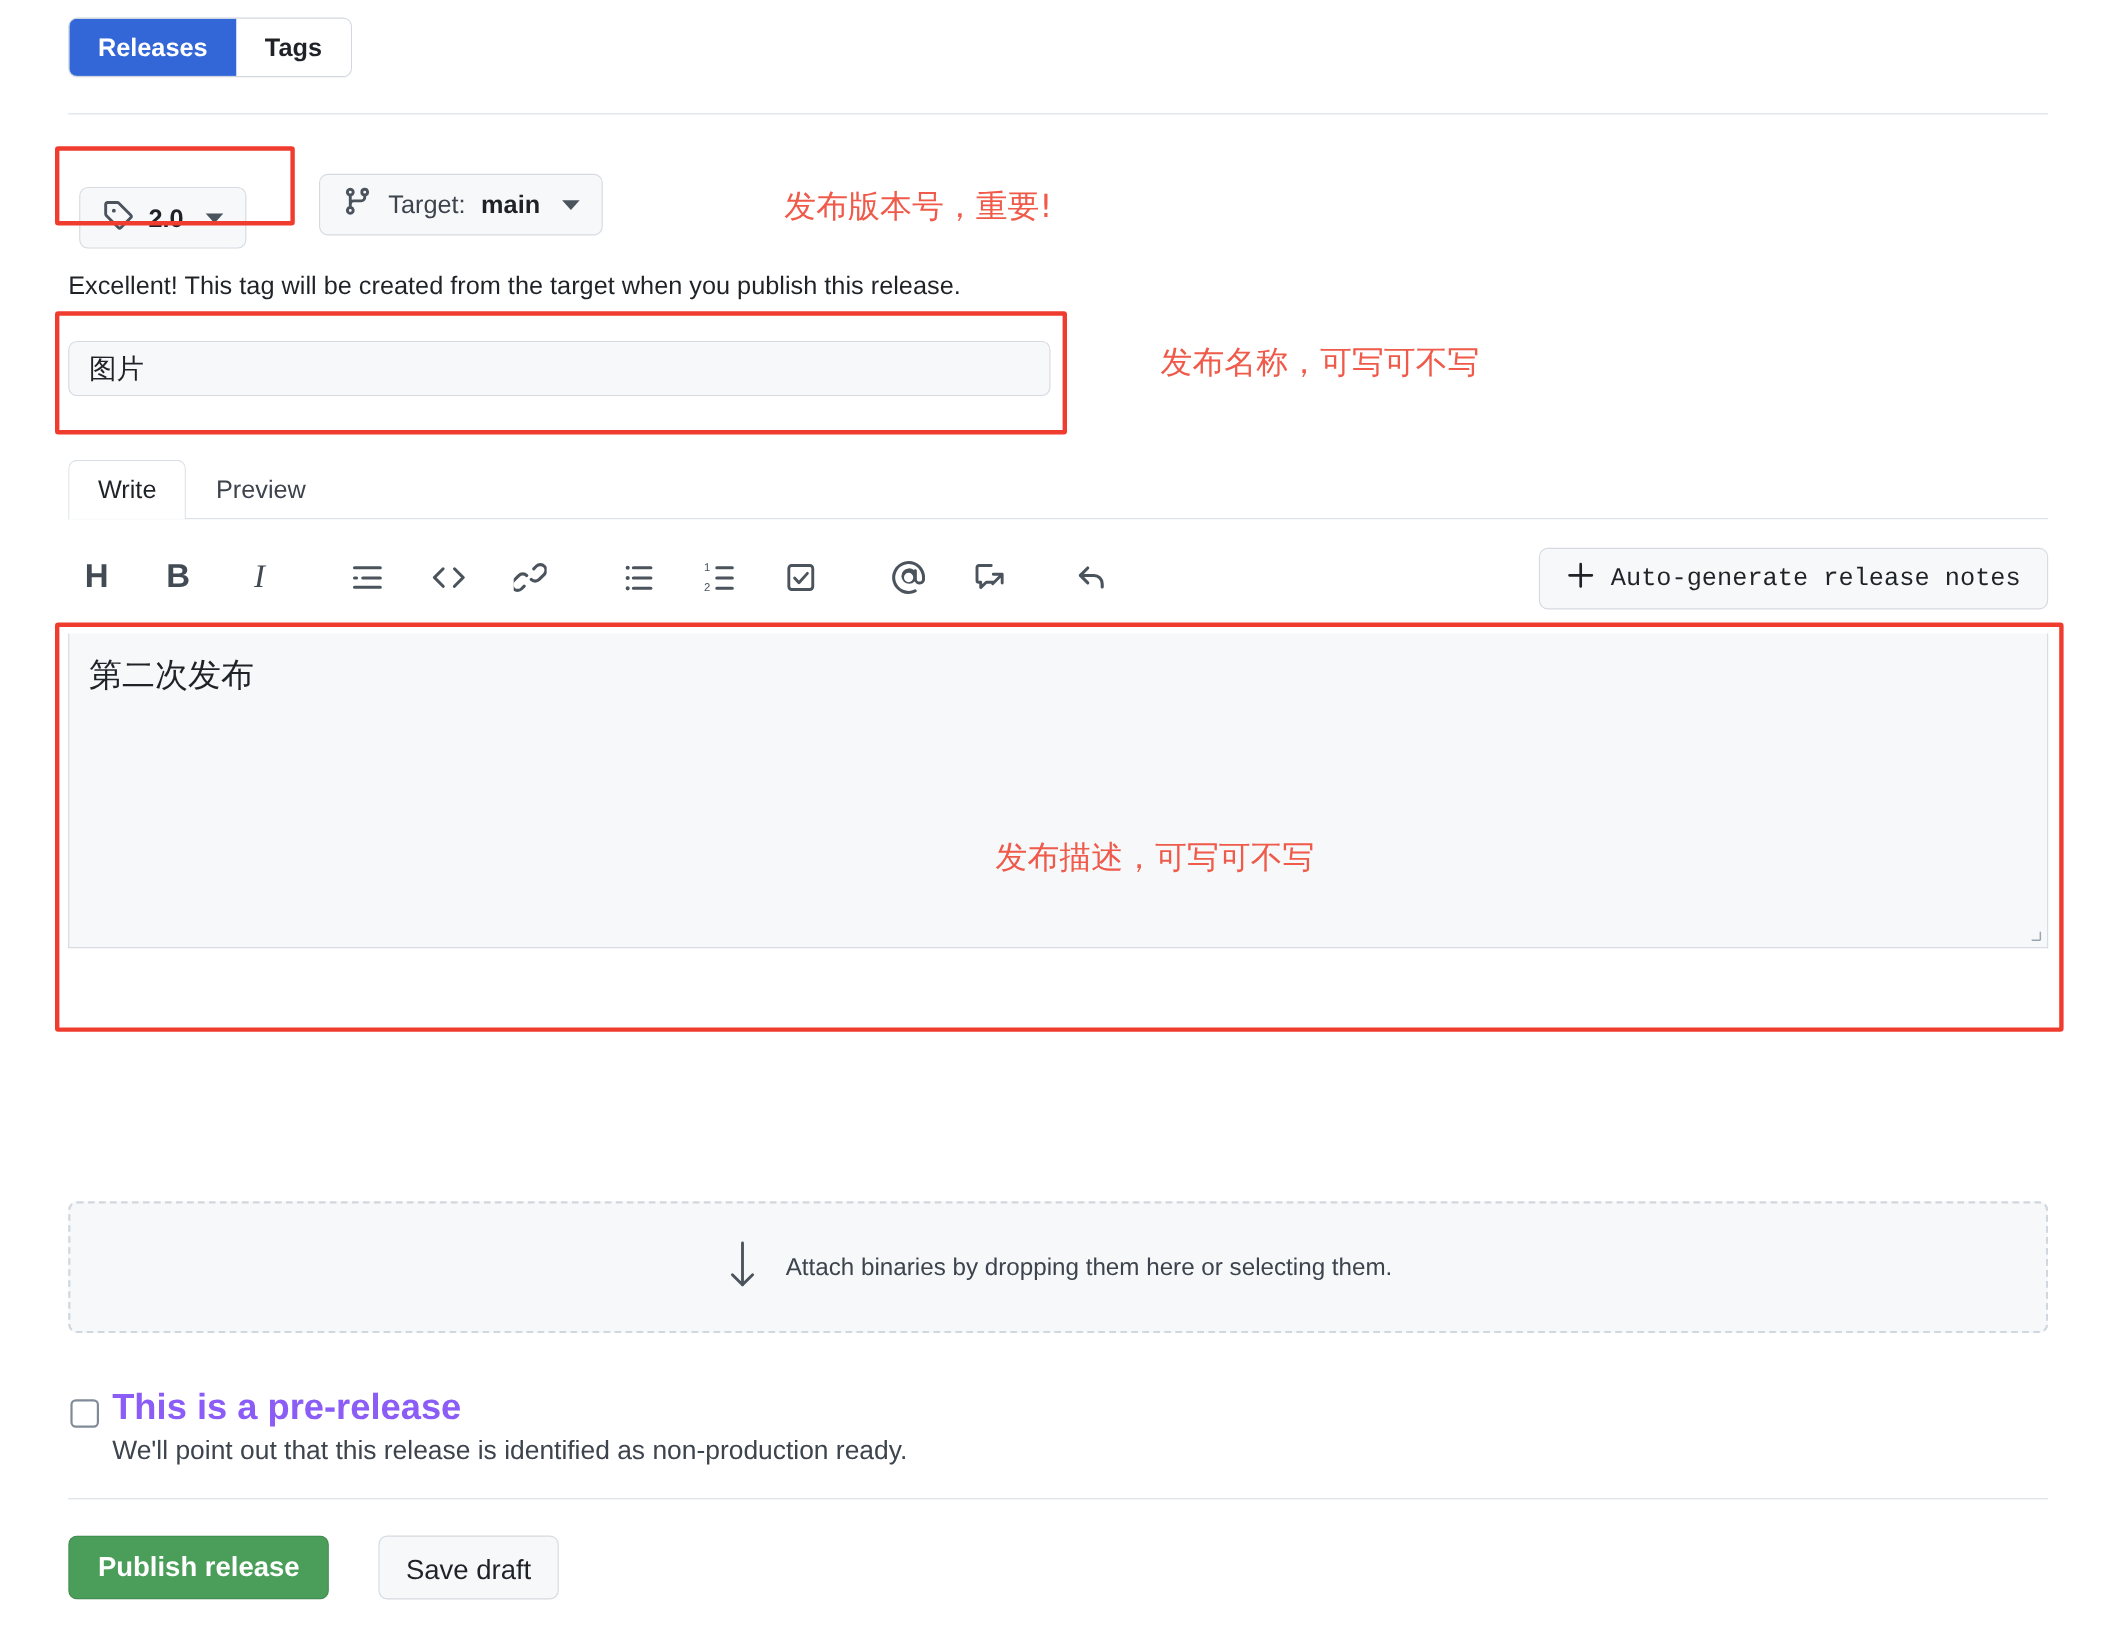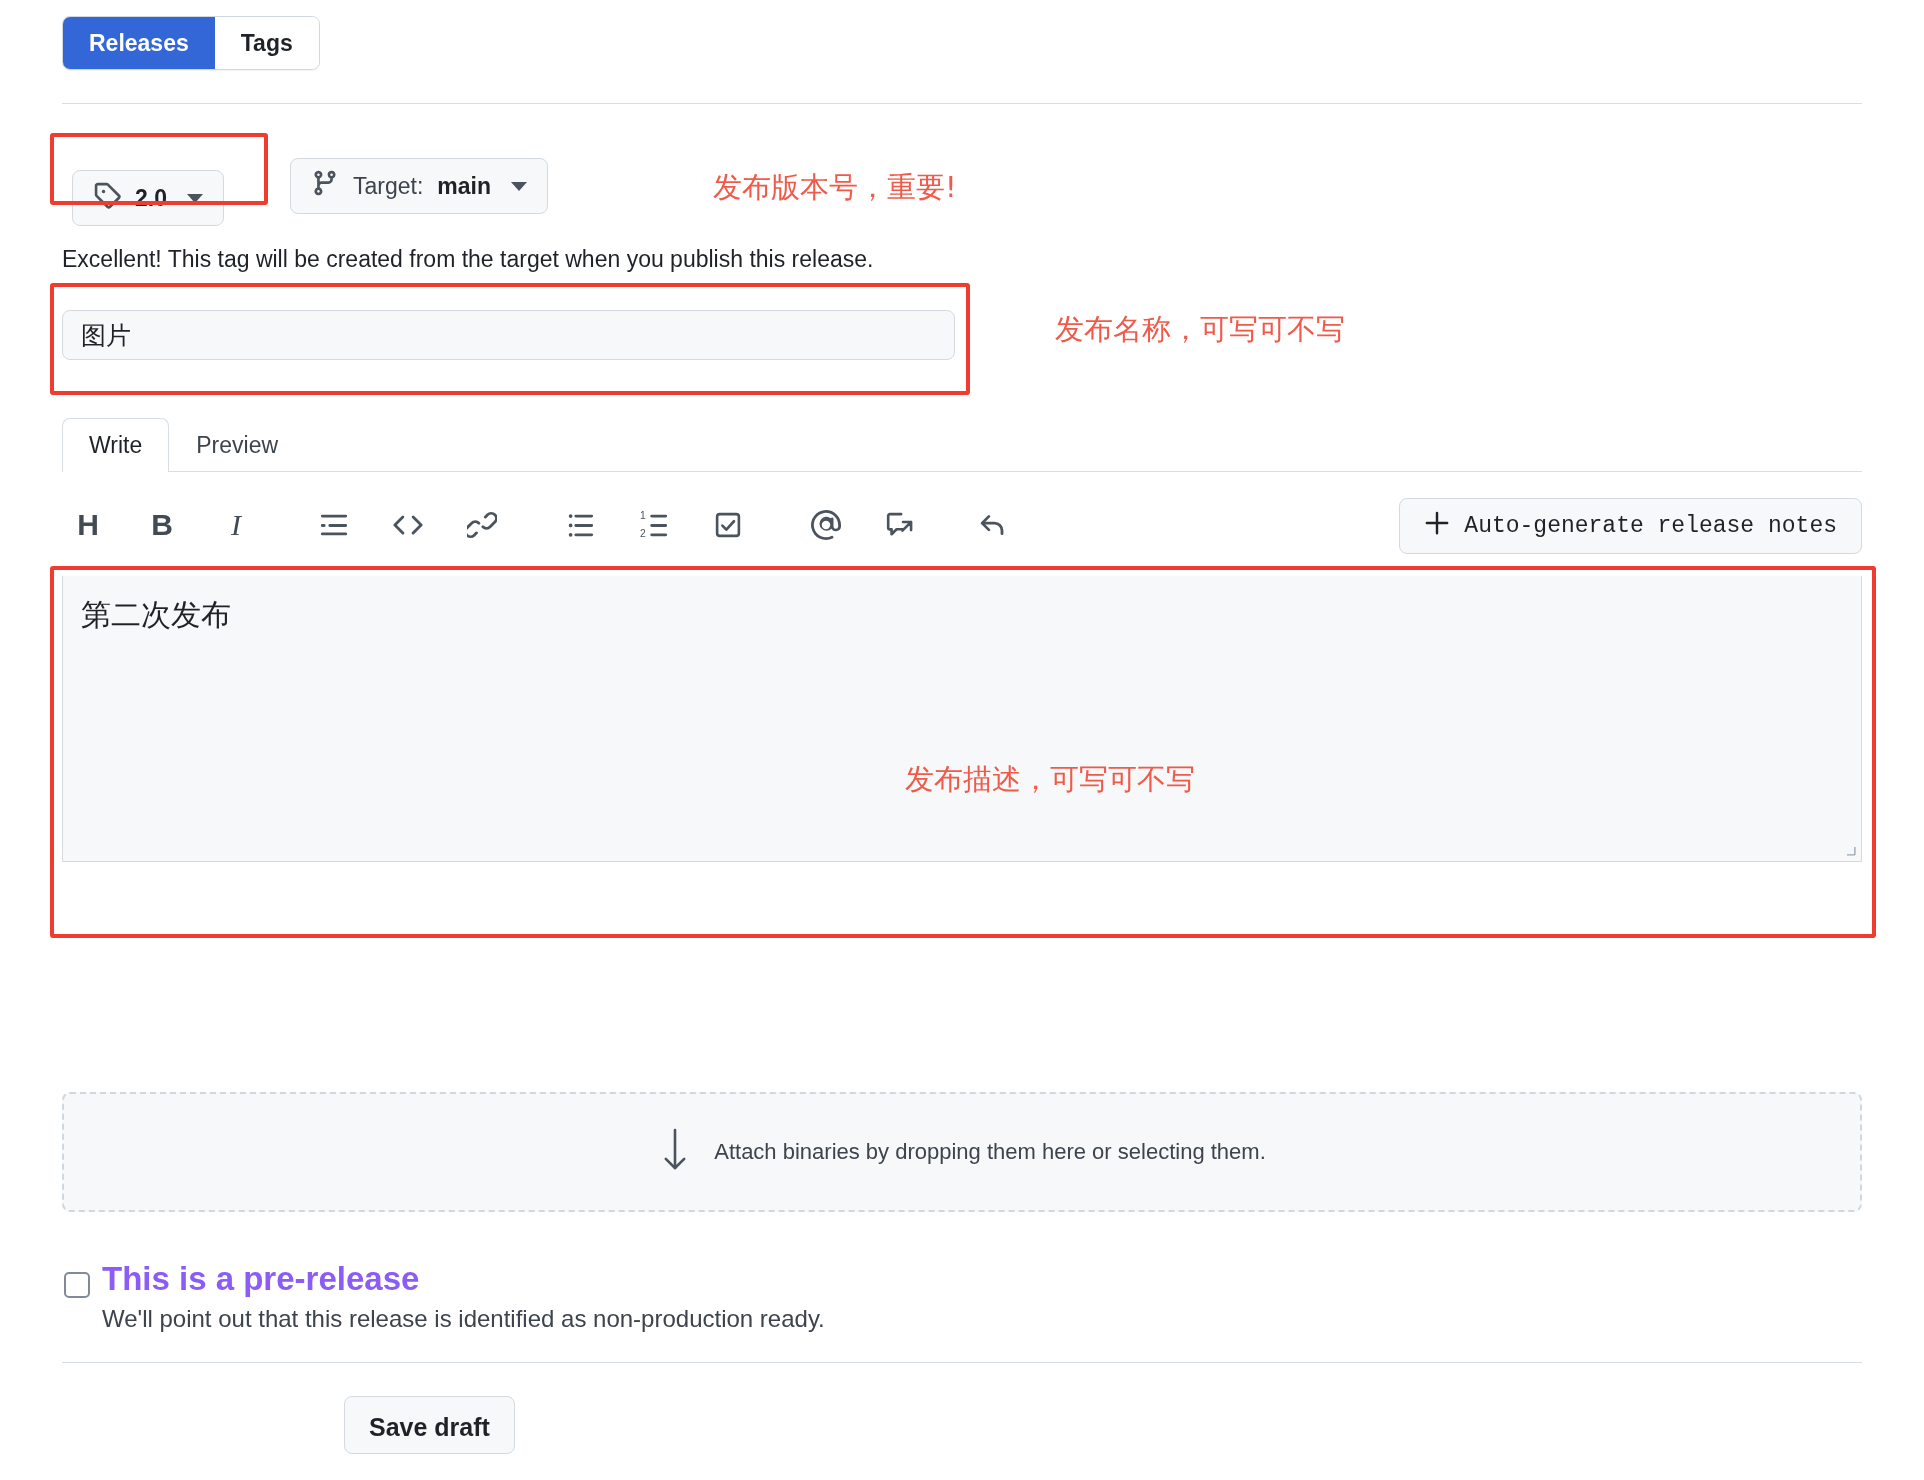--- a/index.html
+++ b/index.html
@@ -210,21 +210,21 @@
     background: #4a9e59; border: 1px solid rgba(27,31,36,0.15);
     border-radius: 8px; color: #ffffff;
     font-size: 25px; font-weight: 700; cursor: pointer;
     font-family: inherit;
   }
   .btn-draft {
     position: absolute; left: 344px; top: 1396px;
     height: 58px; padding: 16px 24px;
     background: #f6f8fa; border: 1px solid #d5dae0;
     border-radius: 8px; color: #1f2328;
-    font-size: 25px; font-weight: 700; cursor: pointer;
+    font-size: 25px; font-weight: 400; cursor: pointer;
     font-family: inherit;
   }
 </style>
 </head>
 <body>
 
 <div class="page">
 
   <div class="seg-wrap">
     <button class="seg-btn active">Releases</button>
@@ -371,15 +371,16 @@
     </span>
     <span class="txt">Attach binaries by dropping them here or selecting them.</span>
   </div>
 
   <input type="checkbox" class="prerel-check" style="">
   <label class="prerel-label">This is a pre-release</label>
   <div class="prerel-desc">We'll point out that this release is identified as non-production ready.</div>
 
   <div class="hr" style="top:1362px;"></div>
 
+  <button class="btn-publish">Publish release</button>
   <button class="btn-draft">Save draft</button>
 
 </div>
 
 </body></html>

